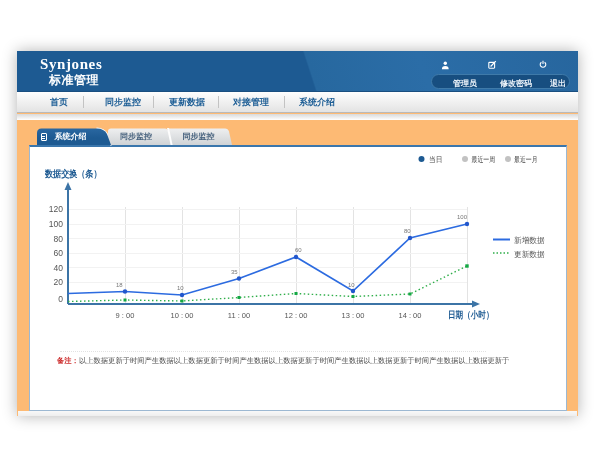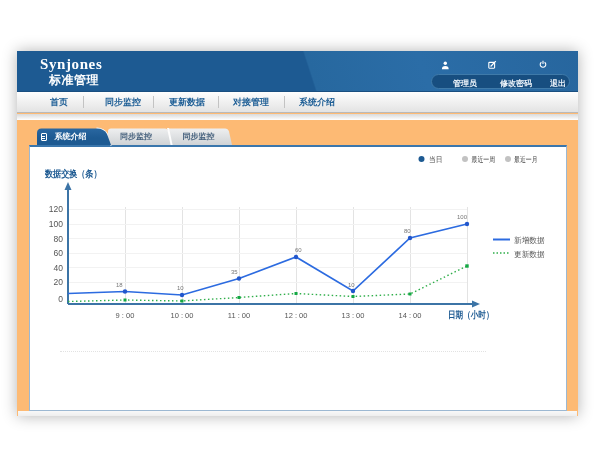--- a/index.html
+++ b/index.html
@@ -73,20 +73,21 @@
   </div>
   <div id="navshadow"></div>
   <div class="tab" id="tab1"><span>系统介绍</span></div>
   <div id="tabicon"></div>
   <div class="tab" id="tab2">同步监控</div>
   <div class="tab" id="tab3">同步监控</div>
   <div id="tabsep"></div>
   <div id="panel"></div>
   <div style="position:absolute; left:1px; top:360px; width:559px; height:5px; background:linear-gradient(#f8f8f8,#eeeeee);"></div>
   <div id="noteline"></div>
+  <div id="note"><b>备注：</b>以上数据更新于时间产生数据以上数据更新于时间产生数据以上数据更新于时间产生数据以上数据更新于时间产生数据以上数据更新于</div>
 </div>
 <svg class="overlay" width="600" height="450" viewBox="0 0 600 450">
 
   <g fill="#ffffff">
     <circle cx="445.3" cy="63.2" r="1.7"></circle>
     <path d="M441.9 69.2 a3.1 2.9 0 0 1 6.8 0 z"></path>
   </g>
   <g stroke="#ffffff" fill="none">
     <rect x="488.8" y="62.4" width="5.8" height="5.8" stroke-width="1.1" rx="0.6"></rect>
     <line x1="490.6" y1="66.5" x2="495.8" y2="61.2" stroke-width="1.2"></line>

